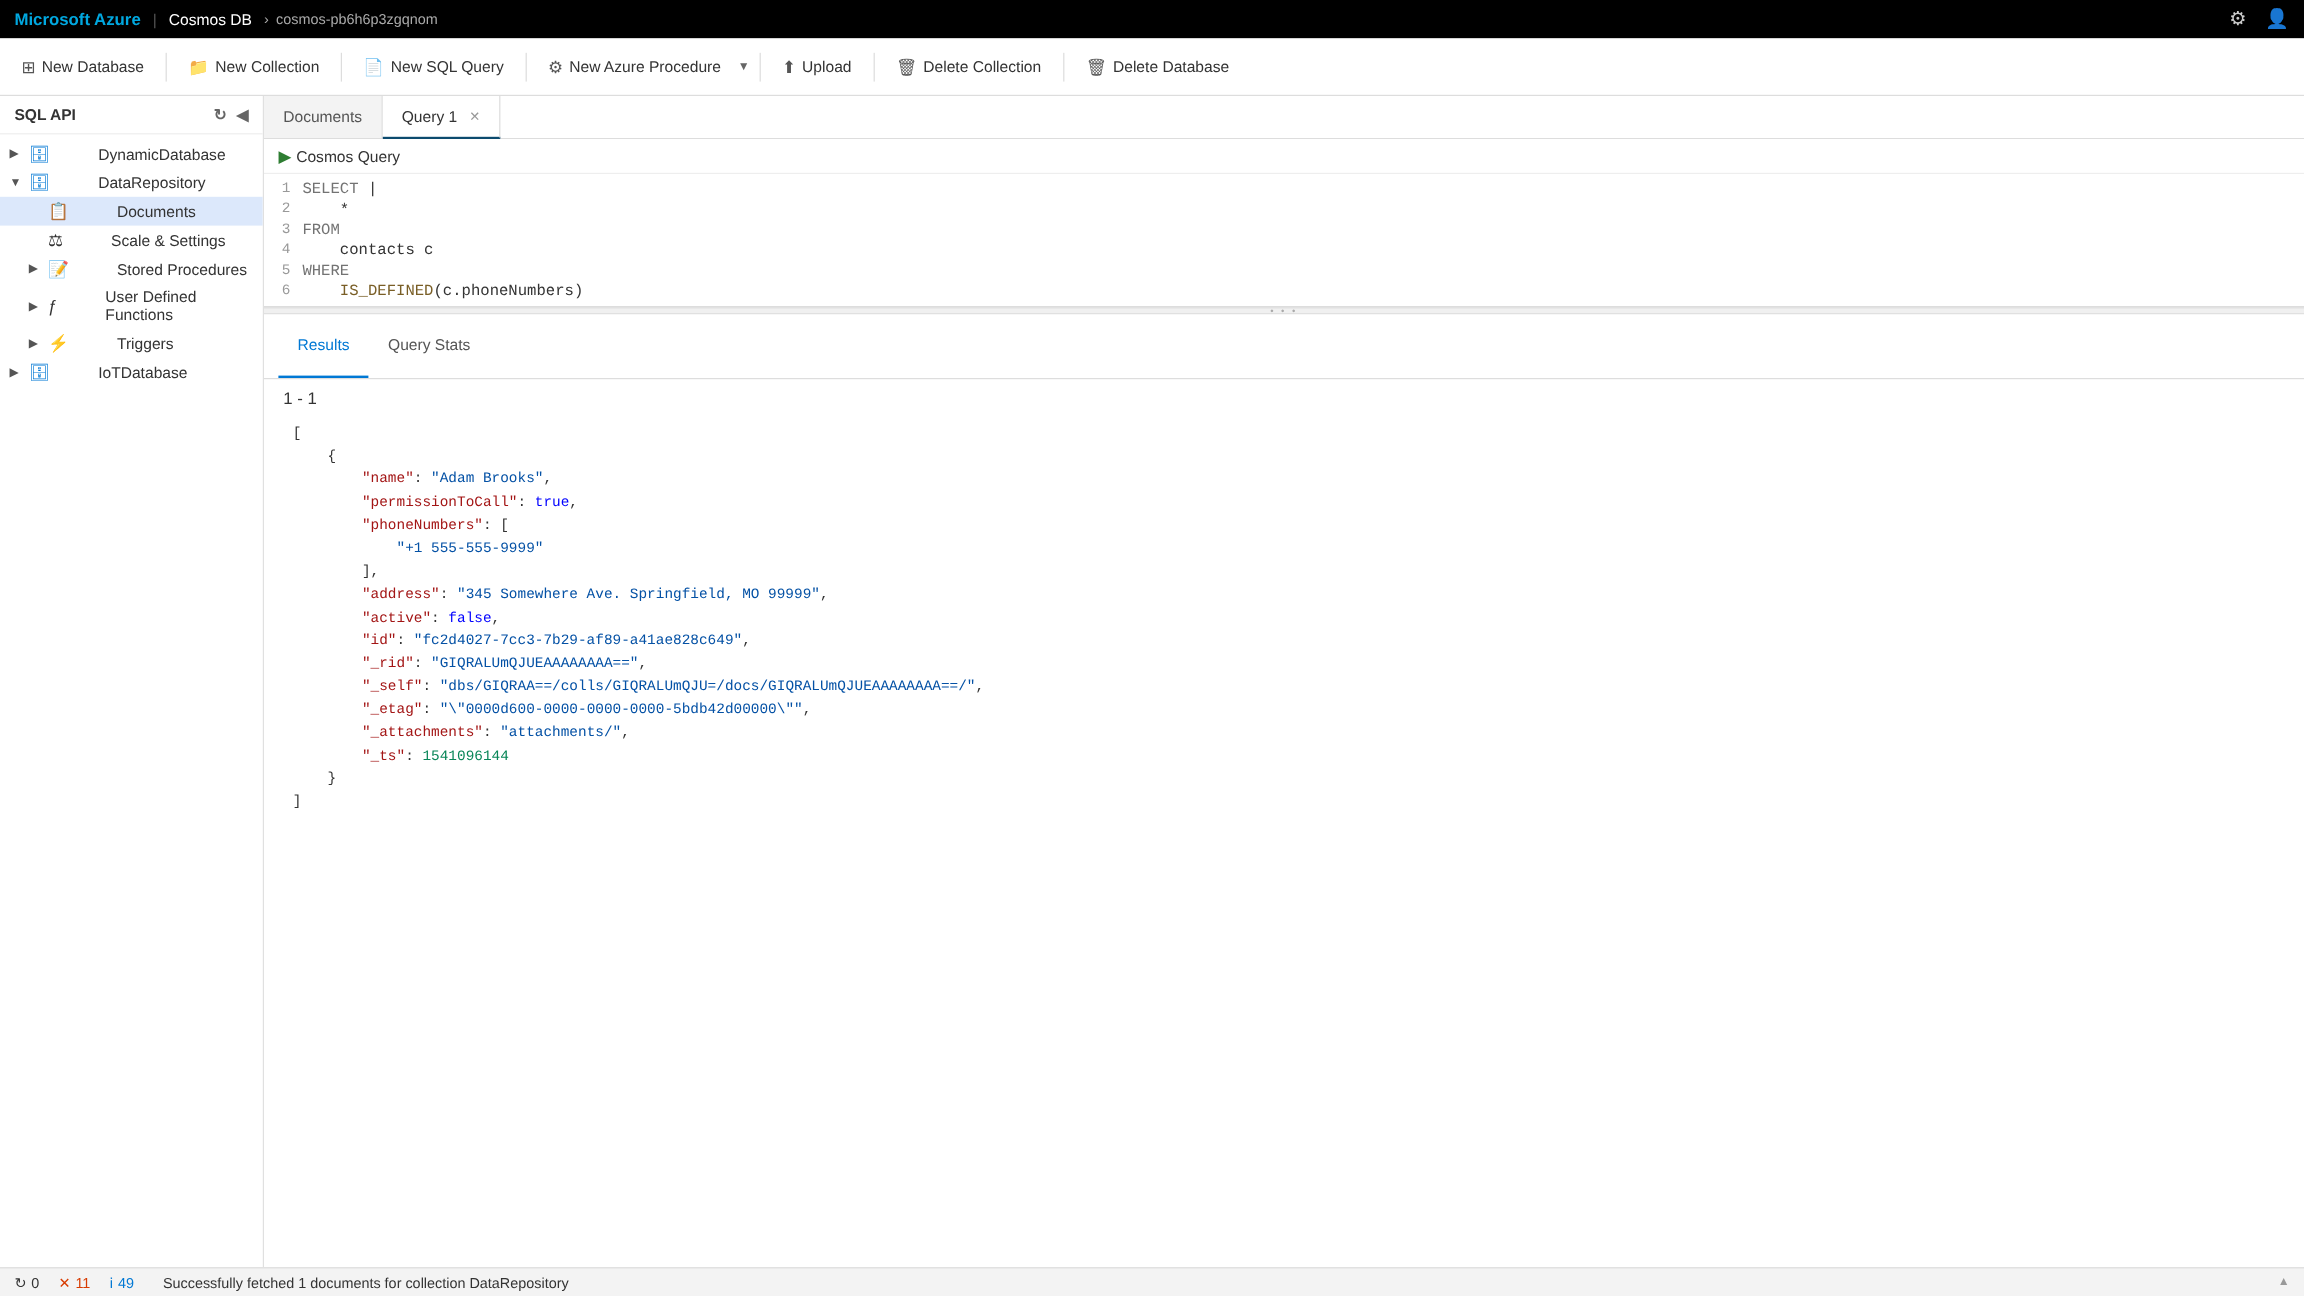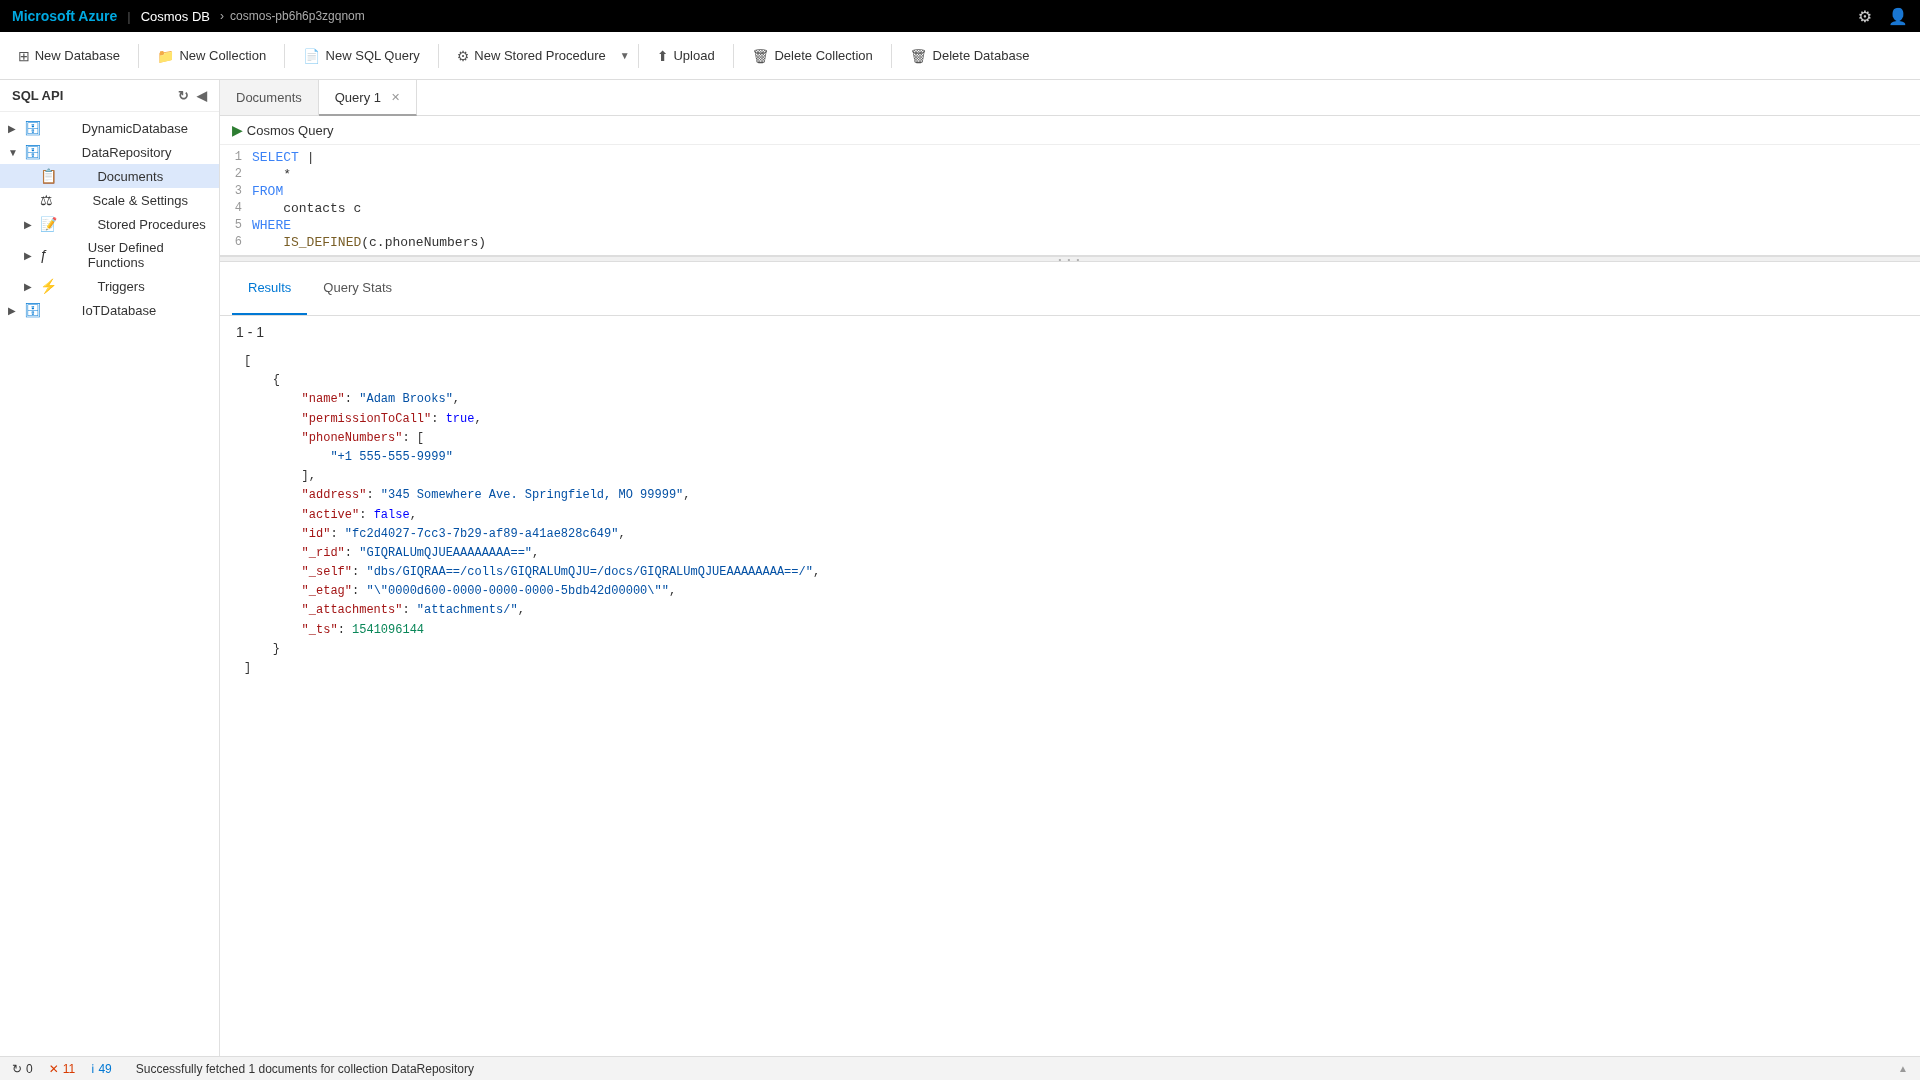--- a/index.html
+++ b/index.html
@@ -124,21 +124,21 @@
       border-right: 1px solid #ddd;
       cursor: pointer;
       font-size: 13px;
       color: #555;
       background: #f3f3f3;
       height: 36px;
     }
     .tab.active {
       background: #fff;
       color: #333;
-      border-bottom: 2px solid #a3a3a3;
+      border-bottom: 2px solid #0c4a6e;
       margin-bottom: -1px;
     }
     .tab-close { font-size: 11px; color: #999; cursor: pointer; margin-left: 4px; }
 
     
     .query-editor-container {
       background: #fff;
       border-bottom: 1px solid #ddd;
       flex-shrink: 0;
     }
@@ -177,21 +177,21 @@
     .line-num {
       width: 32px;
       text-align: right;
       padding-right: 10px;
       color: #999;
       font-size: 12px;
       user-select: none;
       flex-shrink: 0;
     }
     .line-content { color: #333; white-space: pre; }
-    .kw { color: #3b82f6; }
+    .kw { color: #737373; }
     .fn { color: #795e26; }
     .cursor-line .line-content::after { content: '|'; color: #333; animation: blink 1s infinite; }
     @keyframes blink { 0%,100%{opacity:1} 50%{opacity:0} }
 
     
     .resize-handle {
       height: 6px;
       background: #f0f0f0;
       border-top: 1px solid #ddd;
       border-bottom: 1px solid #ddd;
@@ -295,21 +295,21 @@
     <span>New Collection</span>
   </button>
   <div class="toolbar-divider"></div>
   <button class="toolbar-btn">
     <span class="icon">📄</span>
     <span>New SQL Query</span>
   </button>
   <div class="toolbar-divider"></div>
   <button class="toolbar-btn">
     <span class="icon">⚙</span>
-    <span>New Stored Procedure</span>
+    <span>New Azure Procedure</span>
   </button>
   <span class="toolbar-dropdown-arrow">▼</span>
   <div class="toolbar-divider"></div>
   <button class="toolbar-btn">
     <span class="icon">⬆</span>
     <span>Upload</span>
   </button>
   <div class="toolbar-divider"></div>
   <button class="toolbar-btn">
     <span class="icon">🗑</span>

